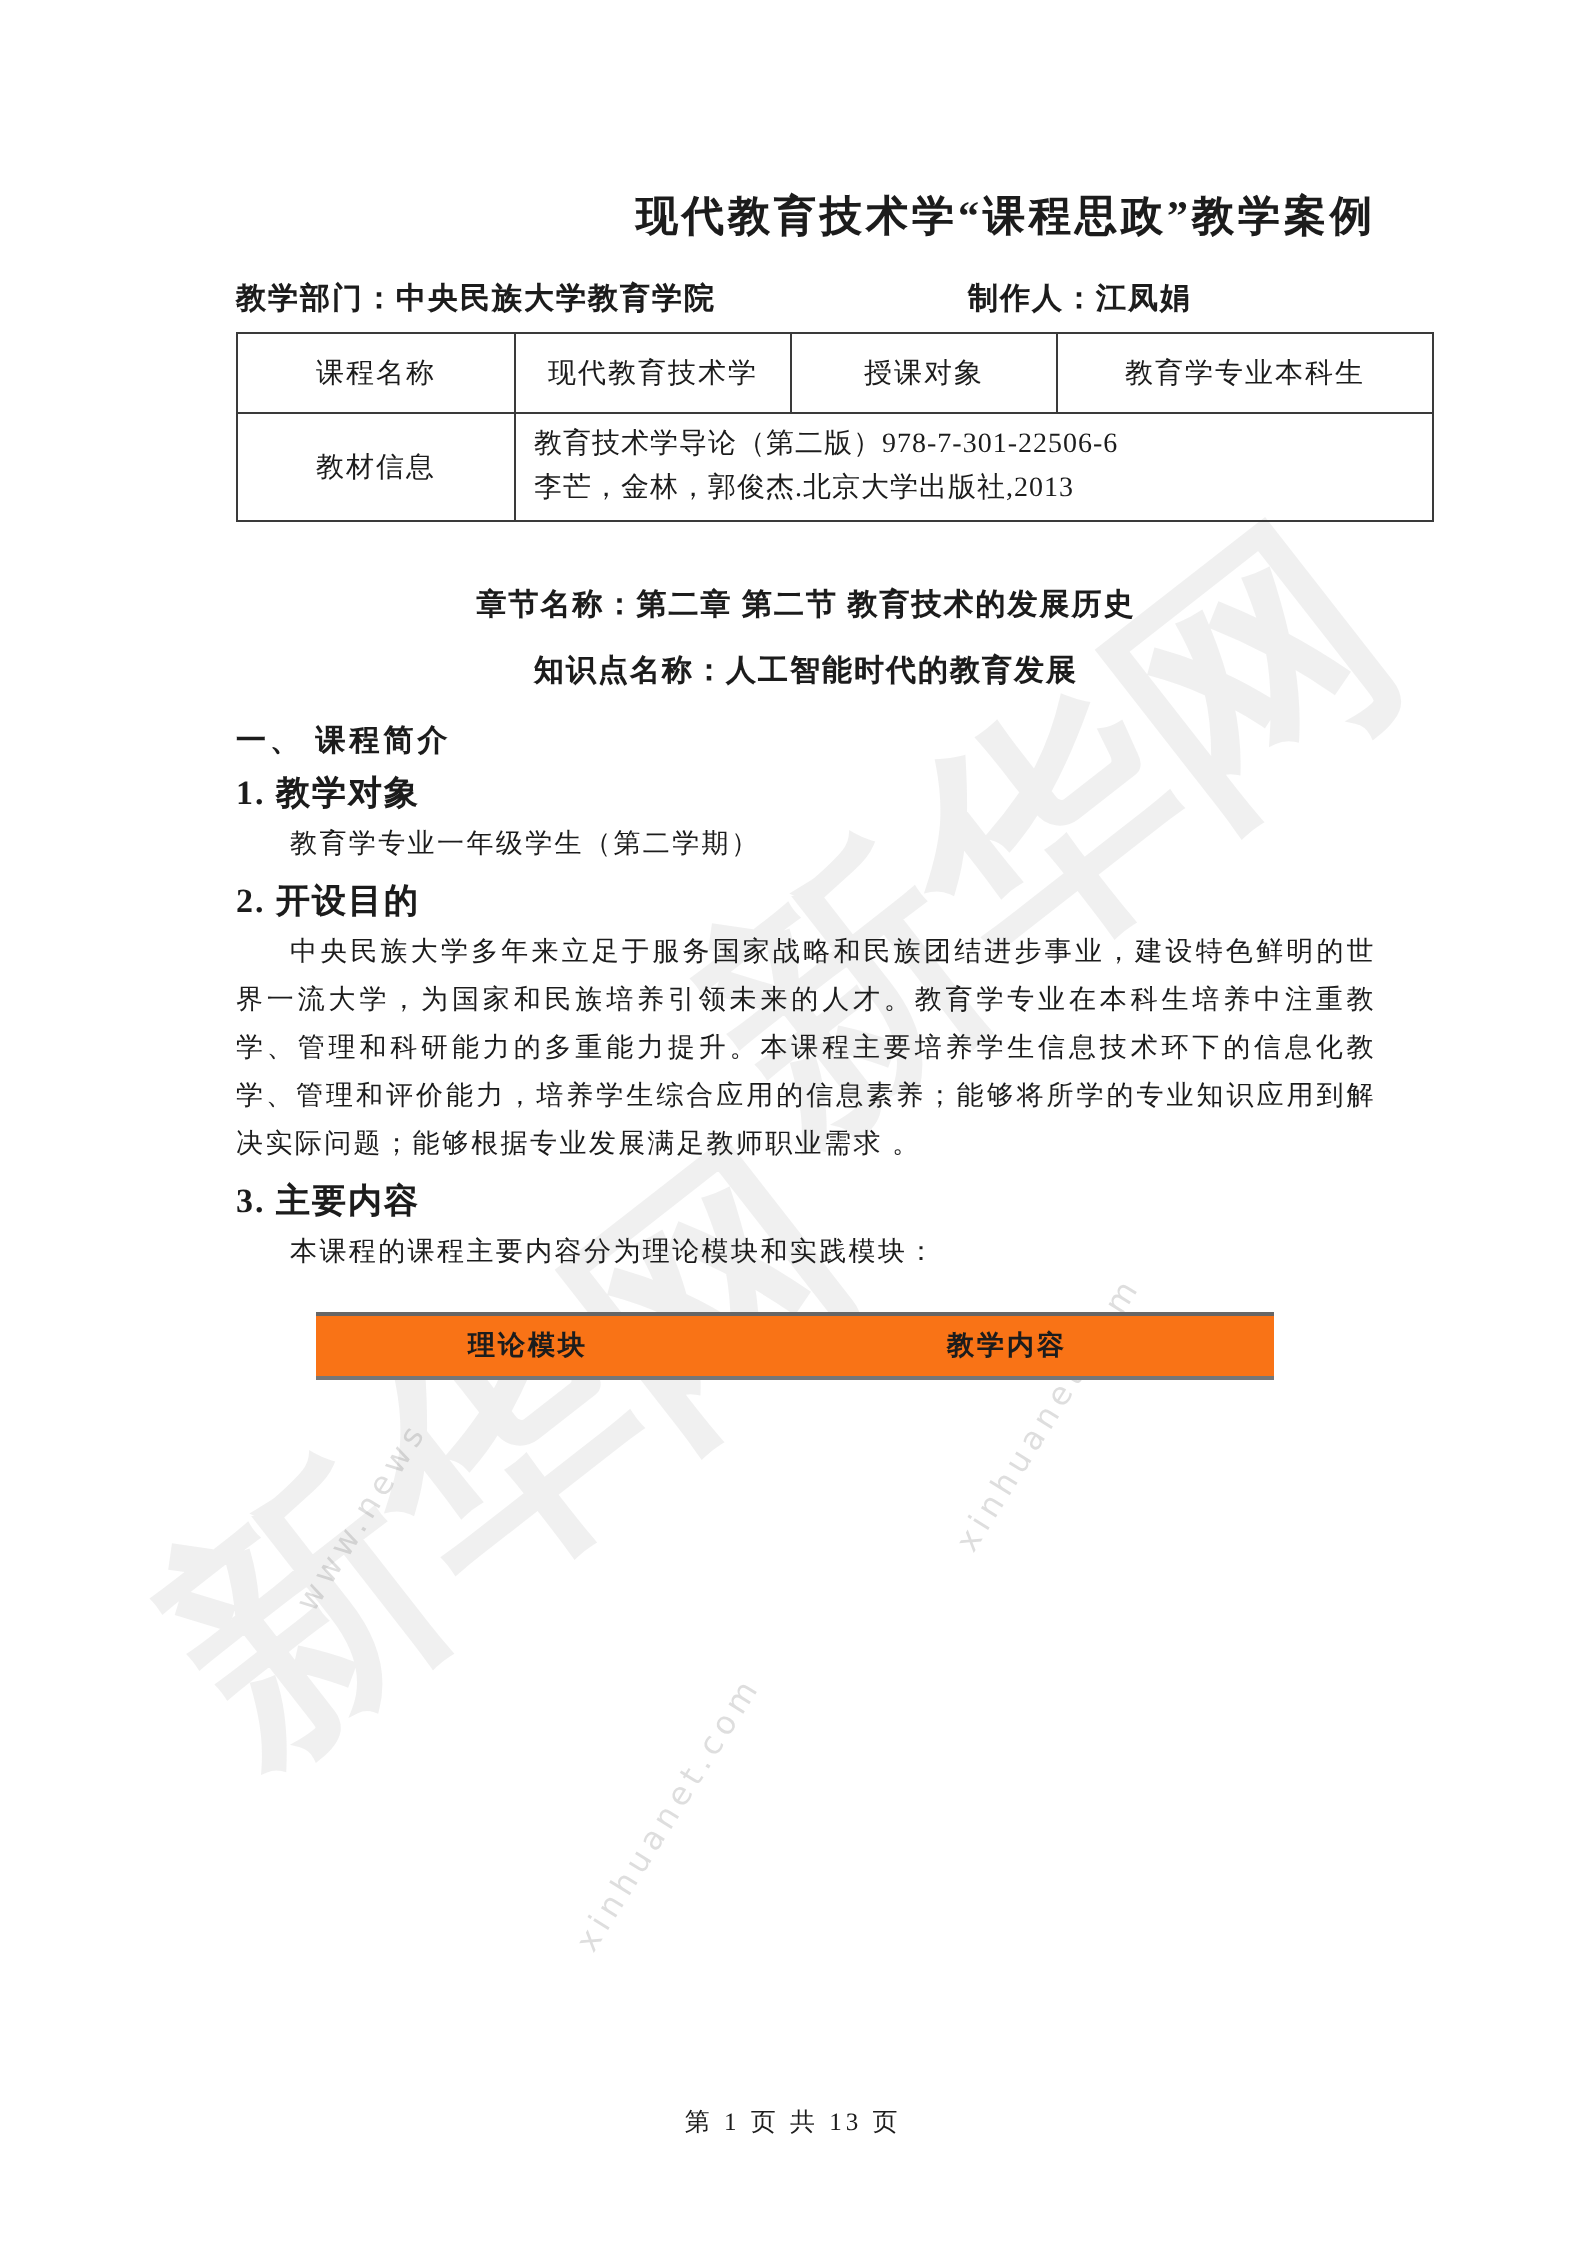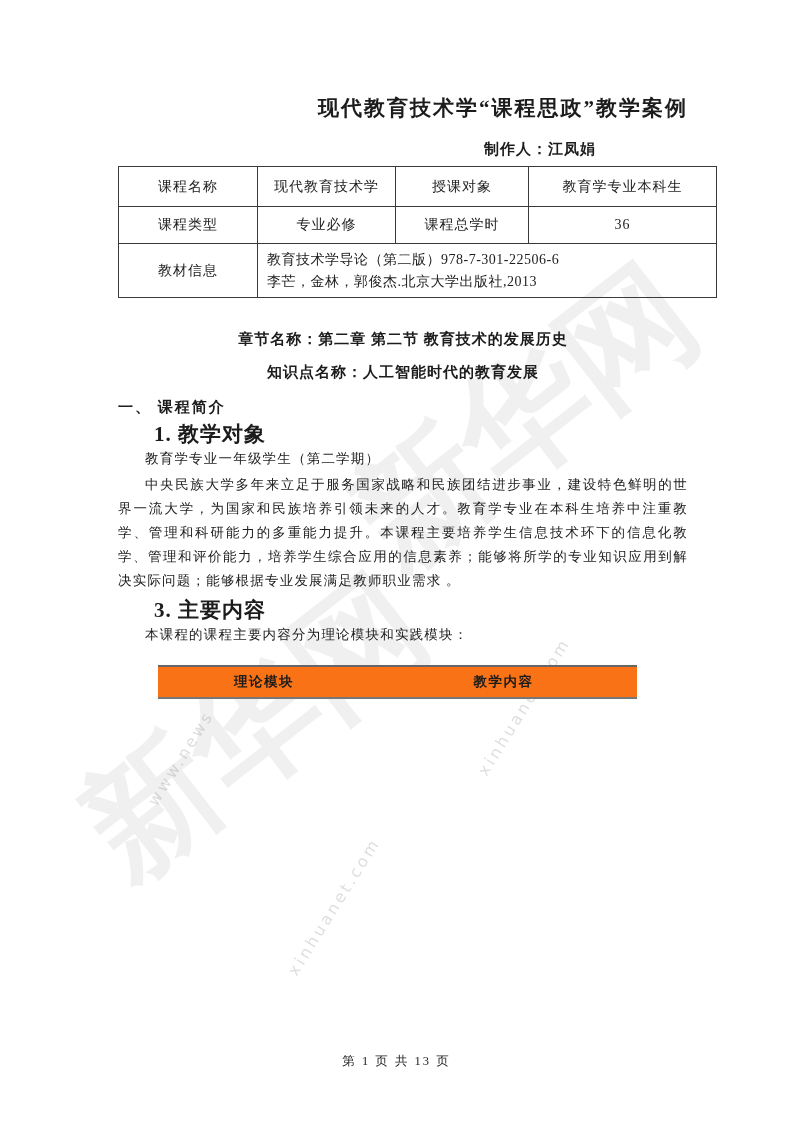--- a/index.html
+++ b/index.html
@@ -69,21 +69,21 @@
     padding:2px 3px;
     letter-spacing:1px;
   }
   .col1 { width:132px;margin-top:13px; } .col2 { width:131px; } .col3 { width:126px;margin-top:16px; } .col4 { width:181px; }
   .row-h1 { height:40px; } .row-h2 { height:37px; } .row-h3 { height:54px; }
   .textbook-cell { text-align:left !important; padding-left:9px !important; line-height:22px; letter-spacing:0.5px !important; }
   
   .chapter-line { margin-top:32px; text-align:center; font-size:15px; font-weight:bold; letter-spacing:1px; }
   .knowledge-line { margin-top:14px; text-align:center; font-size:15px; font-weight:bold; letter-spacing:1px; }
   .h1 { margin-top:16px; font-size:15px; font-weight:bold; letter-spacing:2px; }
-  .h2 { margin-top:6px; margin-left:36px; font-size:21px; font-weight:bold; letter-spacing:1px; line-height:22px; }
+  .h2 { margin-top:6px; font-size:17px; font-weight:bold; letter-spacing:1px; line-height:22px; }
   .body-p {
     margin:2px 0 0 0;
     font-size:13.5px;
     line-height:24px;
     text-align:justify;
     text-indent:2em;
     letter-spacing:1.2px;
   }
   
   .modules-table {
@@ -126,53 +126,49 @@
     <div class="wm-small wm-s1">www.news</div>
     <div class="wm-small wm-s2">xinhuanet.com</div>
     <div class="wm-small wm-s3">xinhuanet.com</div>
   </div>
 
   <div class="content">
 
     <div class="doc-title">现代教育技术学“课程思政”教学案例</div>
 
     <div class="meta-row">
+      <span class="meta-dept">教学部门：中央民族大学教育学院</span>
       <span class="meta-author">制作人：江凤娟</span>
     </div>
 
     <table class="course-table">
       <tbody>
           <tr class="row-h1">
         <td class="col1">课程名称</td>
         <td class="col2">现代教育技术学</td>
         <td class="col3">授课对象</td>
         <td class="col4">教育学专业本科生</td>
-      </tr>
-      <tr class="row-h2">
-        <td>课程类型</td>
-        <td>专业必修</td>
-        <td>课程总学时</td>
-        <td>36</td>
       </tr>
       <tr class="row-h3">
         <td>教材信息</td>
         <td colspan="3" class="textbook-cell">
           <div>教育技术学导论（第二版）978-7-301-22506-6</div>
           <div>李芒，金林，郭俊杰.北京大学出版社,2013</div>
         </td>
       </tr>
     </tbody>
       </table>
 
     <div class="chapter-line">章节名称：第二章 第二节 教育技术的发展历史</div>
     <div class="knowledge-line">知识点名称：人工智能时代的教育发展</div>
 
     <div class="h1">一、 课程简介</div>
     <div class="h2">1. 教学对象</div>
     <p class="body-p">教育学专业一年级学生（第二学期）</p>
+    <div class="h2">2. 开设目的</div>
     <p class="body-p">中央民族大学多年来立足于服务国家战略和民族团结进步事业，建设特色鲜明的世界一流大学，为国家和民族培养引领未来的人才。教育学专业在本科生培养中注重教学、管理和科研能力的多重能力提升。本课程主要培养学生信息技术环下的信息化教学、管理和评价能力，培养学生综合应用的信息素养；能够将所学的专业知识应用到解决实际问题；能够根据专业发展满足教师职业需求 。</p>
     <div class="h2">3. 主要内容</div>
     <p class="body-p">本课程的课程主要内容分为理论模块和实践模块：</p>
 
     <table class="modules-table">
       <thead>
         <tr>
           <th class="th-module">理论模块</th>
           <th class="th-content">教学内容</th>
         </tr>

